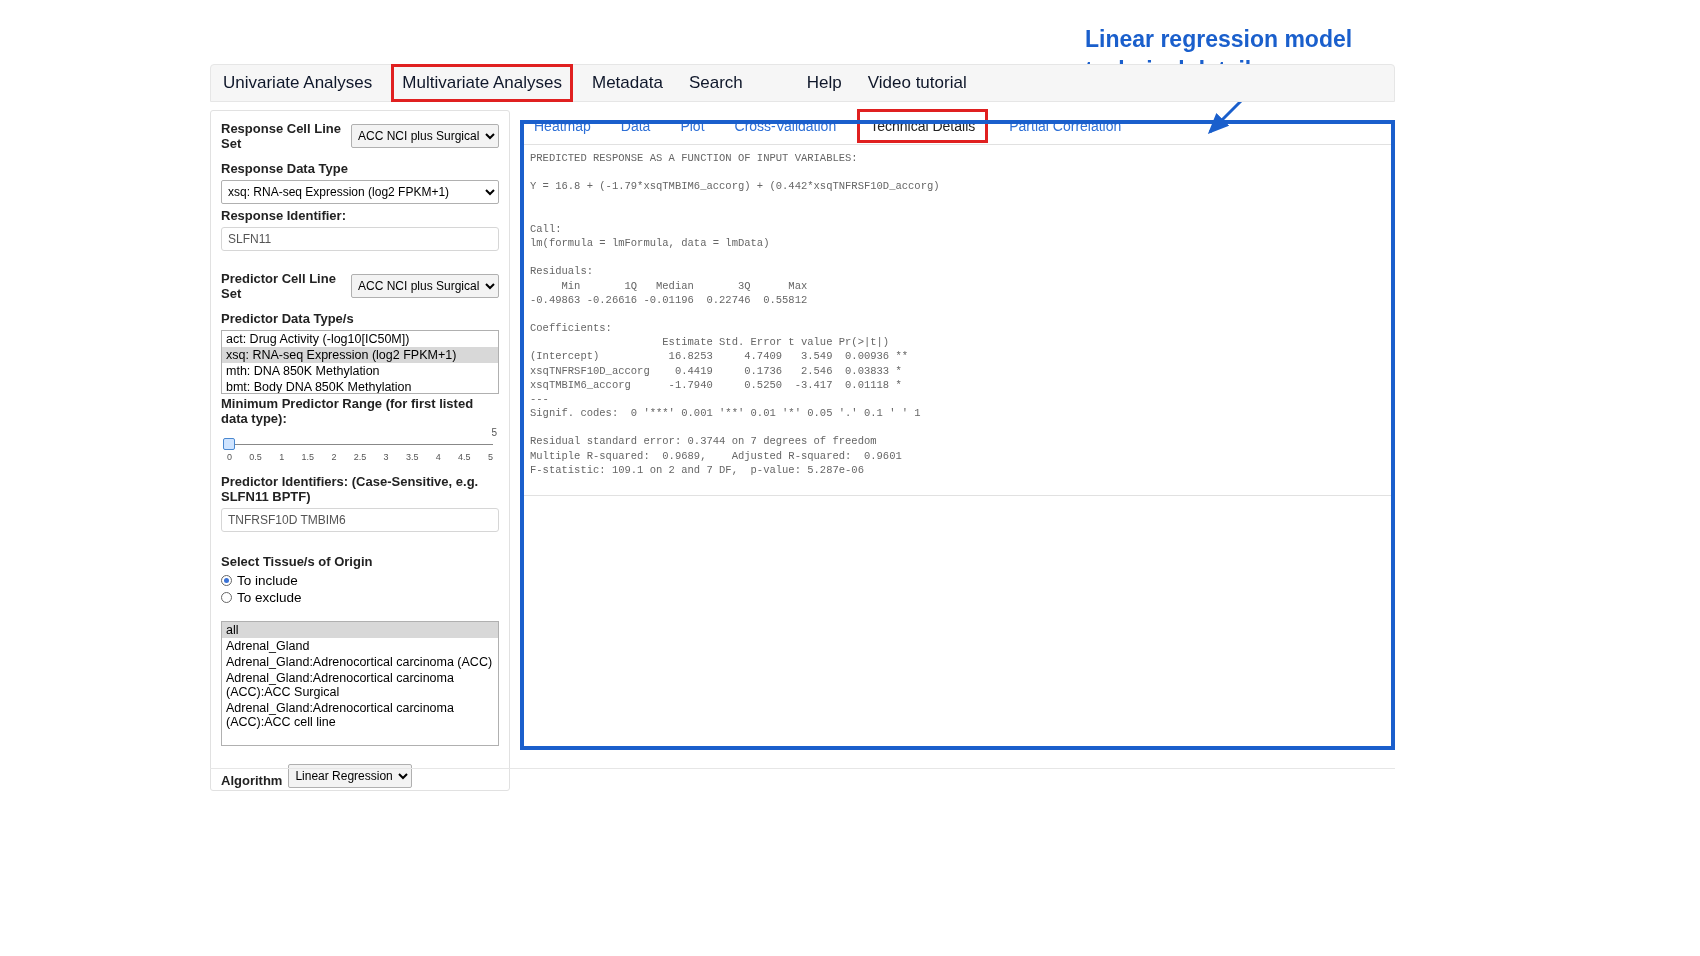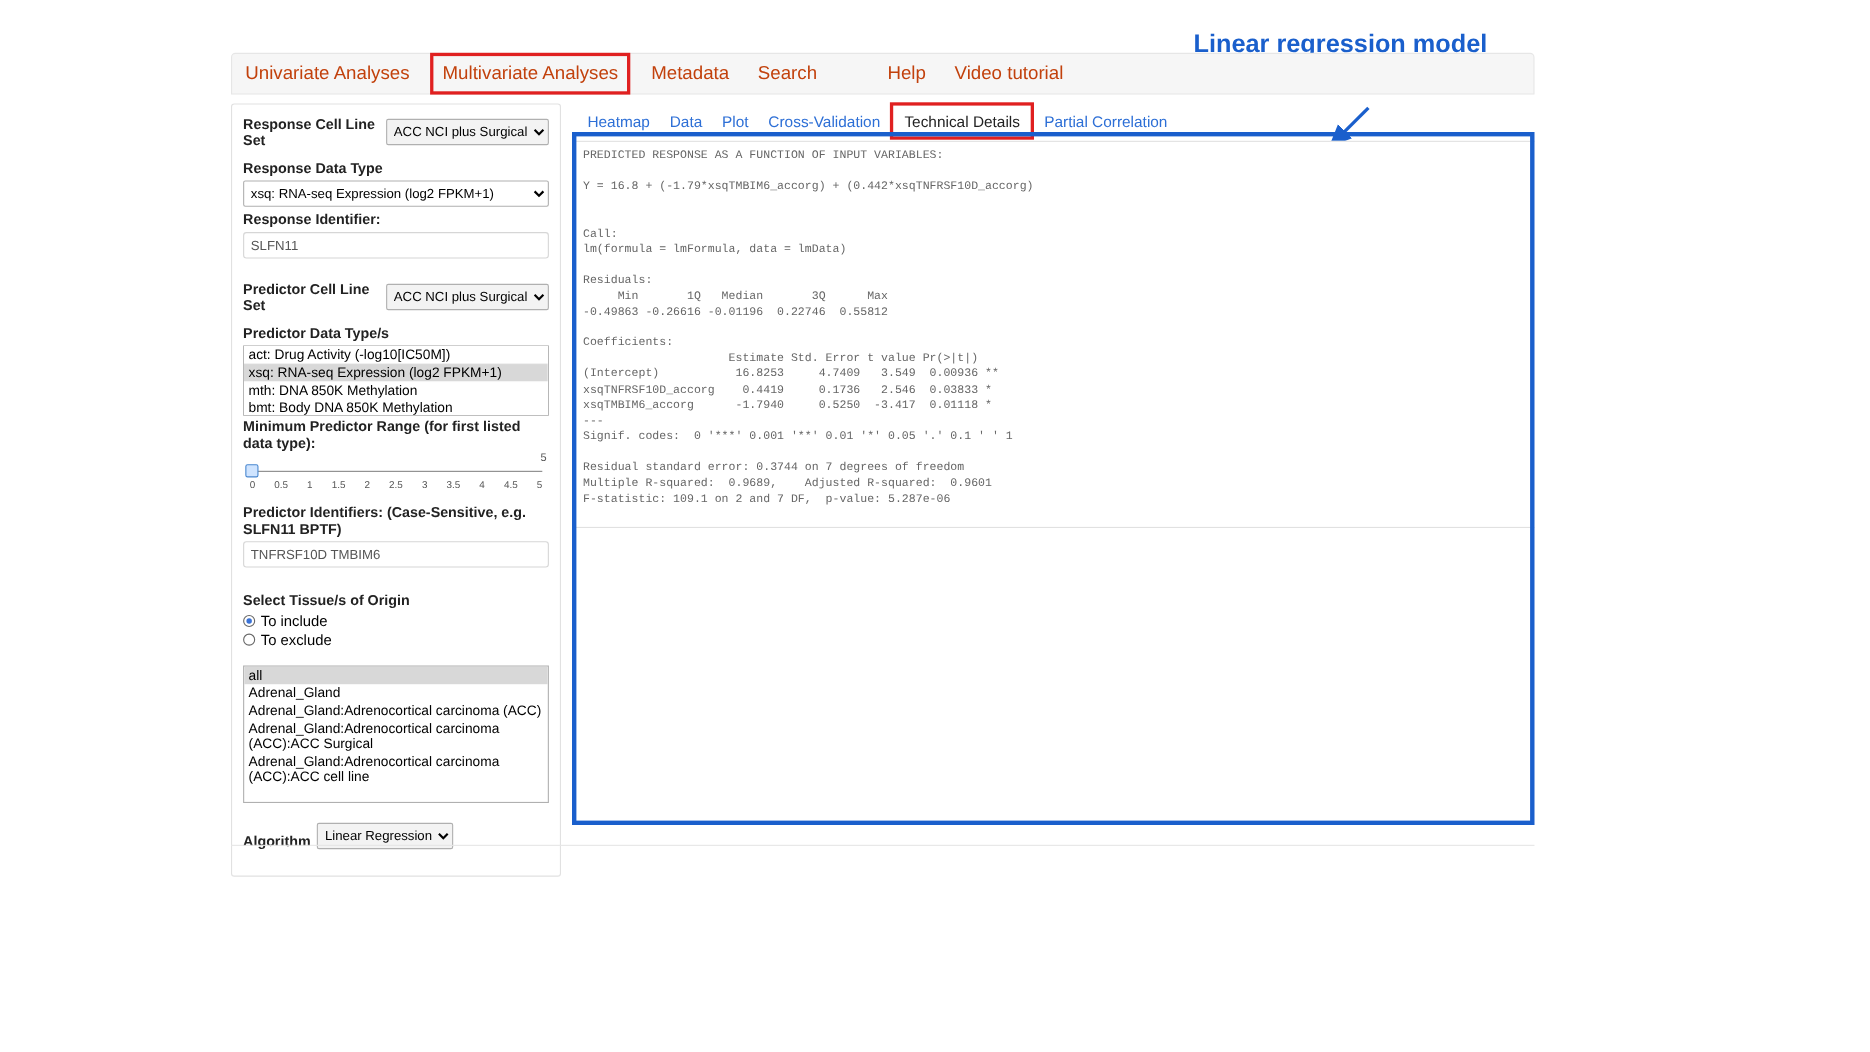--- a/index.html
+++ b/index.html
@@ -36,21 +36,22 @@
   .nav-bar {
     background: #f6f6f6;
     border: 1px solid #e6e6e6;
     border-radius: 4px 4px 0 0;
     height: 38px;
     display: flex;
     align-items: center;
     padding: 0 8px;
     gap: 18px;
     font-size: 17px;
-    color: #c2410c;
+    color: #0f172a;
+    margin-top: 16px;
   }
   .nav-item {
     padding: 2px 4px;
     cursor: pointer;
   }
   .nav-item.highlighted {
     outline: 3px solid #e02020;
     outline-offset: 0px;
     padding: 6px 8px;
     margin-top: -2px;
@@ -63,21 +64,21 @@
     display: flex;
     gap: 10px;
     margin-top: 8px;
     align-items: flex-start;
   }
   .sidebar {
     width: 300px;
     background: #ffffff;
     border: 1px solid #e1e1e1;
     border-radius: 3px;
-    padding: 8px 10px 24px 10px;
+    padding: 8px 10px 2px 10px;
     font-size: 13px;
   }
   .sidebar label.block-label, .sidebar .block-label {
     font-weight: 700;
     font-size: 13px;
     display: block;
     margin-top: 10px;
     margin-bottom: 4px;
     color: #222;
   }
@@ -193,21 +194,21 @@
     align-items: flex-end;
     gap: 6px;
     margin-top: 18px;
   }
   .main-area {
     flex: 1;
   }
   .tab-bar {
     display: flex;
     align-items: center;
-    gap: 10px;
+    gap: 22px;
     padding: 4px 10px 6px 10px;
     font-size: 14px;
   }
   .tab-item {
     color: #2d6fd6;
     cursor: pointer;
     padding: 4px 4px;
     white-space: nowrap;
   }
   .tab-item.current {

